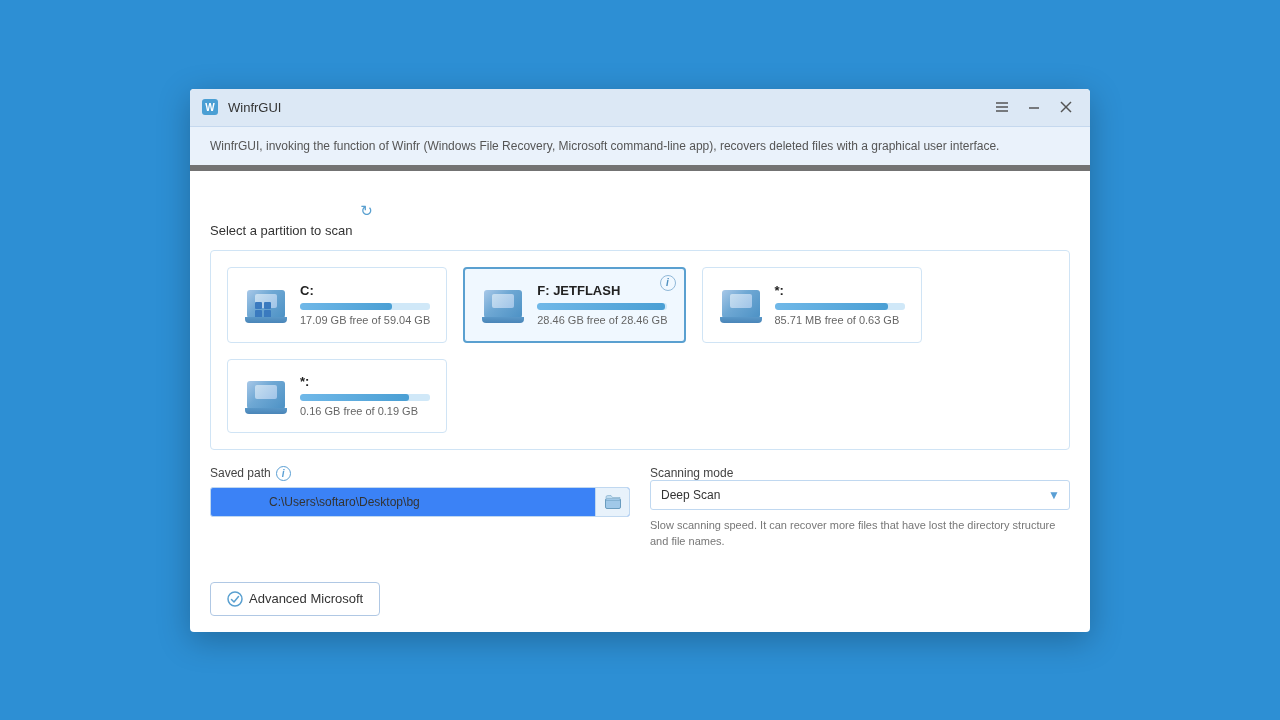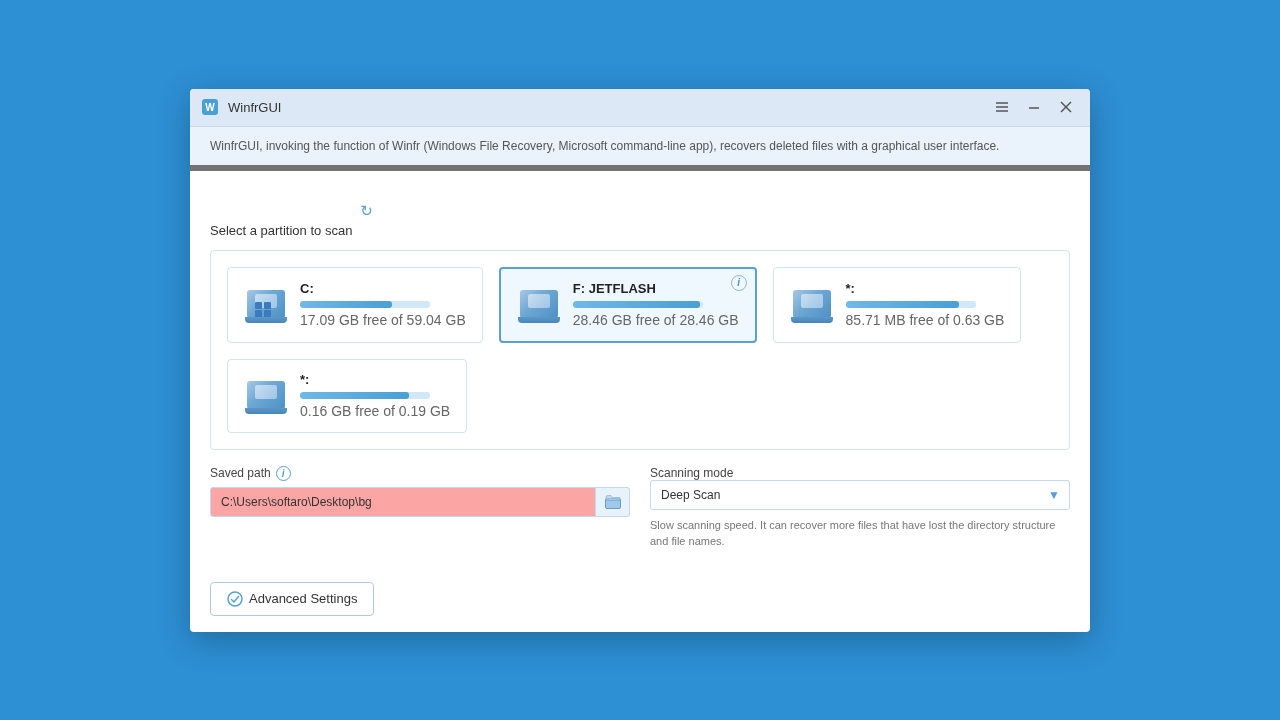--- a/index.html
+++ b/index.html
@@ -187,21 +187,21 @@
       border-radius: 3px;
       overflow: hidden;
       margin-bottom: 4px;
     }
     .partition-bar {
       height: 100%;
       border-radius: 3px;
       background: linear-gradient(to right, #70b8e8, #4a9fd4);
     }
     .partition-size {
-      font-size: 14px;
+      font-size: 11px;
       color: #666;
     }
     .info-dot {
       position: absolute;
       top: 6px;
       right: 8px;
       width: 16px;
       height: 16px;
       border-radius: 50%;
       border: 1.5px solid #90b8d8;
@@ -246,21 +246,22 @@
       font-style: italic;
       font-weight: 700;
       cursor: pointer;
     }
 
     .path-input-wrap {
       display: flex;
       border: 1px solid #c0d8f0;
       border-radius: 3px;
       overflow: hidden;
-      background: #fca5a5;
+      background: #3b82f6;
+      padding-left: 48px;
     }
     .path-input {
       flex: 1;
       border: none;
       outline: none;
       padding: 7px 10px;
       font-size: 12px;
       color: #333;
       background: transparent;
     }
@@ -505,16 +506,16 @@
 
     </div>
   </div>
 
   <div class="footer-actions">
     <button class="advanced-btn">
       <svg class="gear-check-icon" viewBox="0 0 16 16" fill="none">
         <circle cx="8" cy="8" r="7" stroke="#5aa0d0" stroke-width="1.5"></circle>
         <path d="M4.5 8.5 L7 11 L11.5 5.5" stroke="#5aa0d0" stroke-width="1.5" stroke-linecap="round" stroke-linejoin="round"></path>
       </svg>
-      <span>Advanced Settings</span>
+      <span>Advanced Microsoft</span>
     </button>
   </div>
 </div>
 
 </body></html>

